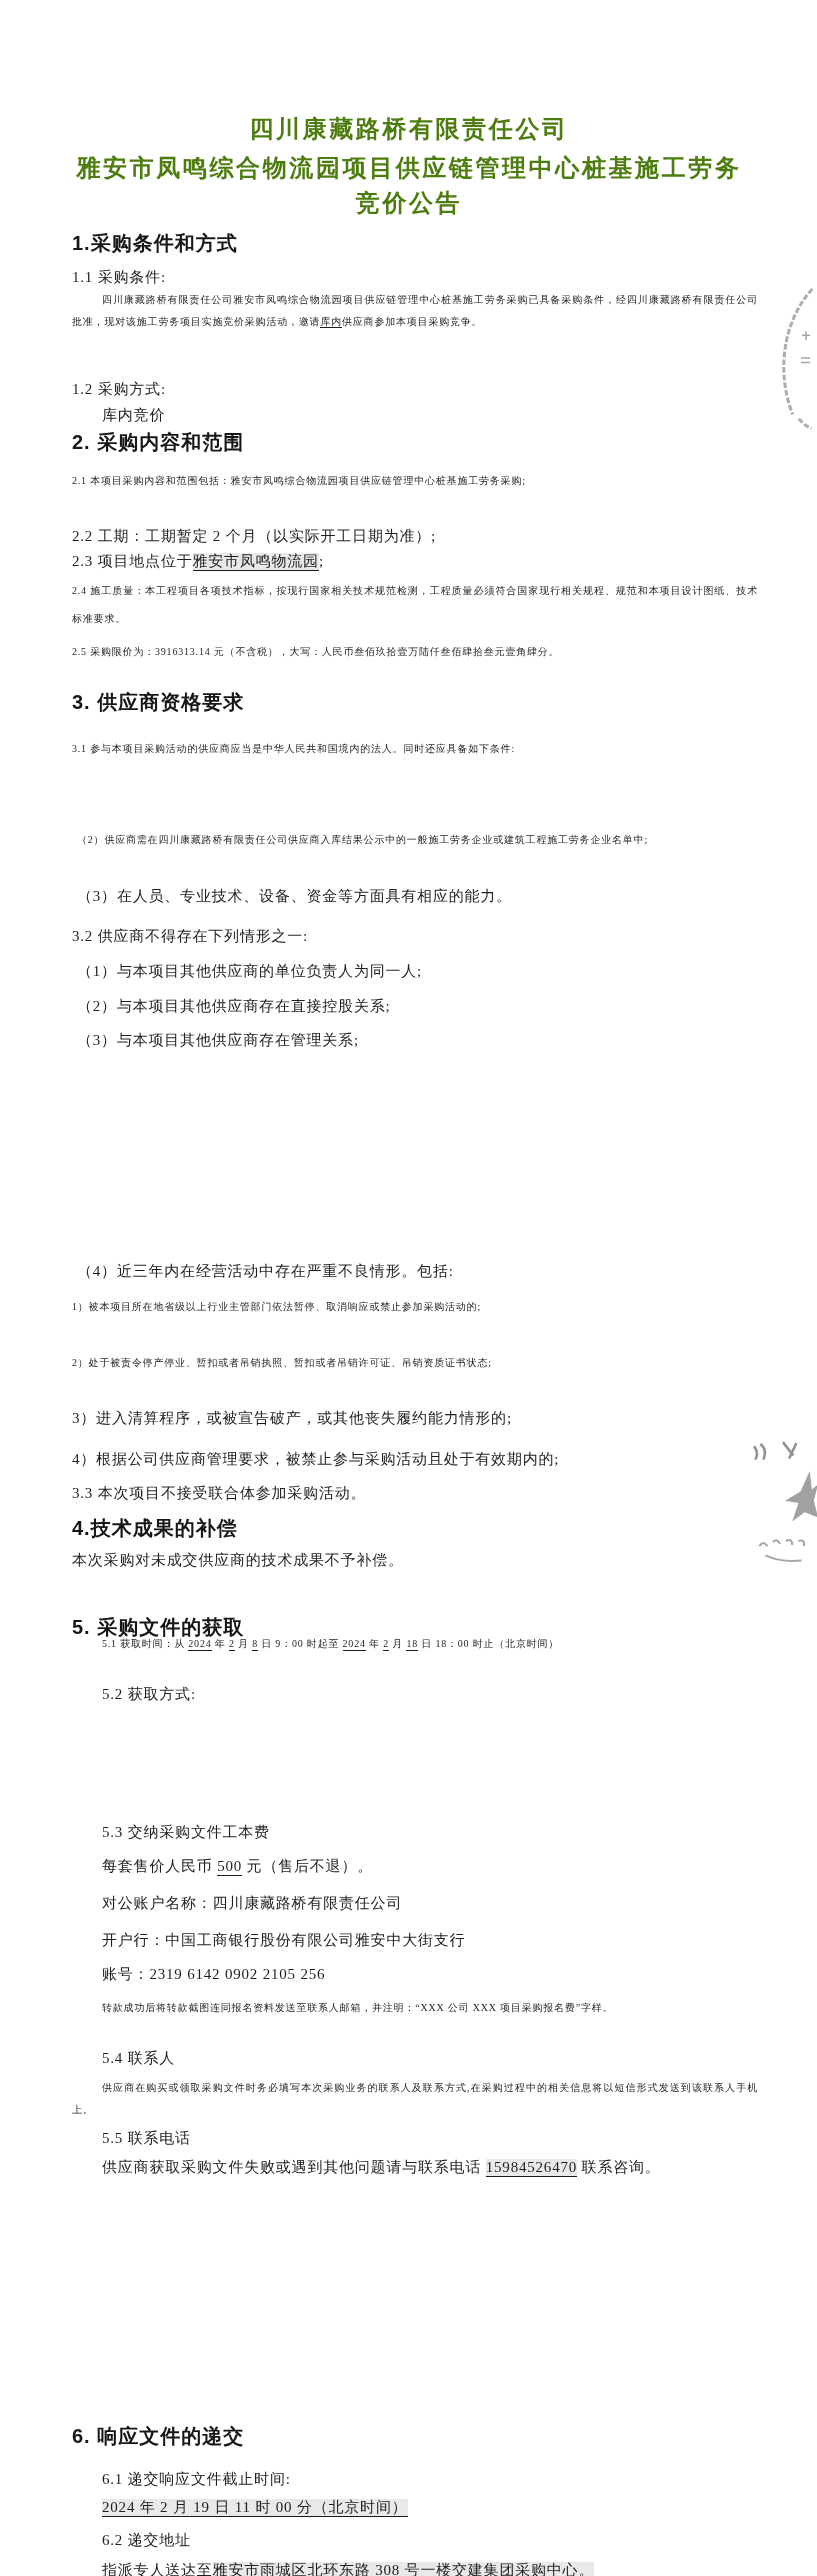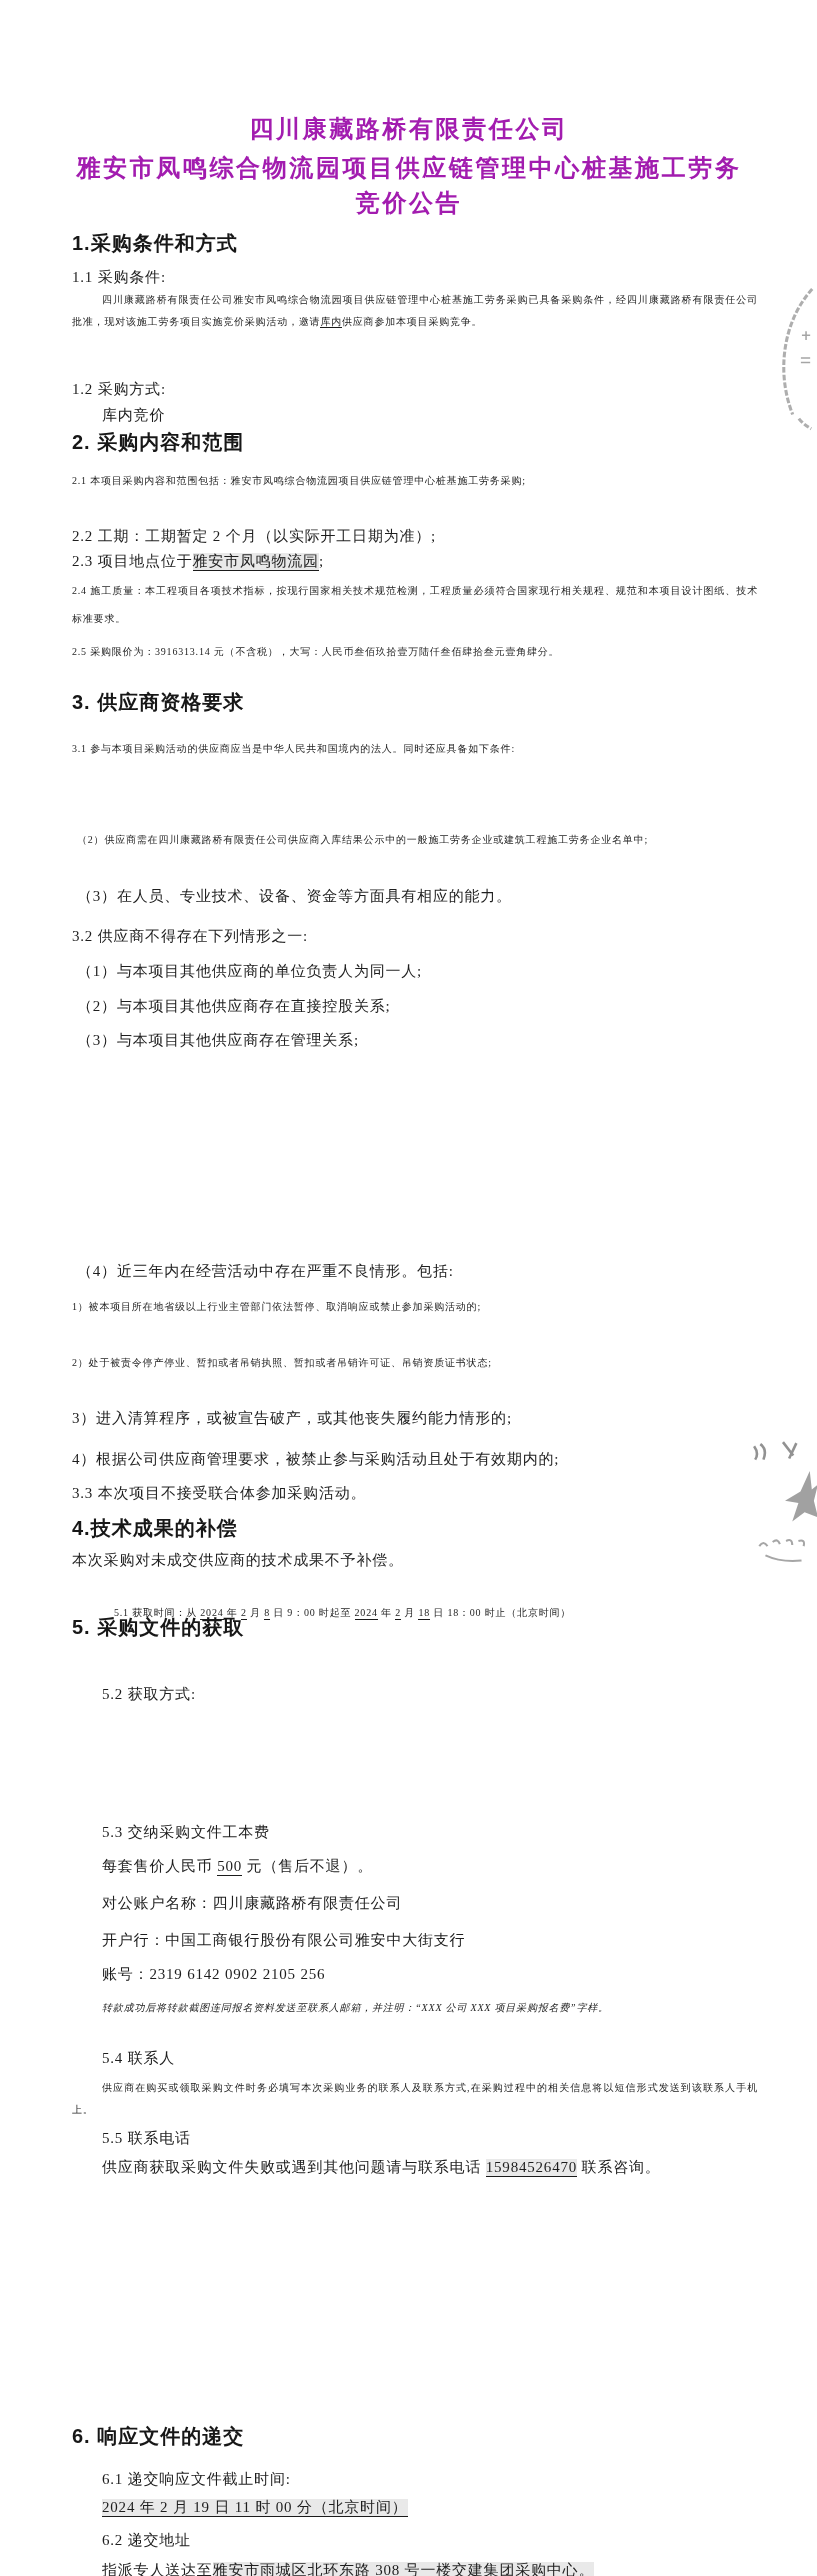--- a/index.html
+++ b/index.html
@@ -1,20 +1,20 @@
 <!DOCTYPE html>
 <html style="font-size:8.2px"><head>
 <meta charset="utf-8">
 <style>
   html,body{margin:0;padding:0;background:#ffffff;}
   .page{position:relative;width:818px;height:3468px;background:#ffffff;overflow:hidden;
         font-family:"Liberation Serif", serif;color:#1e1e1e;}
   .abs{position:absolute;}
   .title{font-family:"Liberation Sans", sans-serif;font-weight:700;font-size:24px;
-         letter-spacing:2.6px;width:818px;text-align:center;color:#a21caf;}
+         letter-spacing:2.6px;width:818px;text-align:center;color:#4d7c0f;}
   .h{font-family:"Liberation Sans", sans-serif;font-weight:700;font-size:20px;
      letter-spacing:1px;color:#171717;white-space:nowrap;}
   .t{font-size:15px;letter-spacing:0.8px;line-height:21.6px;white-space:nowrap;}
   .para{font-size:10px;letter-spacing:0.8px;line-height:21.6px;width:686px;
         text-align:justify;text-justify:inter-character;white-space:normal;}
   .ind2{text-indent:30px;}
   .lh62{line-height:32px;}
   .u{border-bottom:1.5px solid #1b1b1b;padding-bottom:0.5px;}
   .hl{background:#e9e9e9;}
   .artifact{opacity:.8;}
@@ -54,28 +54,28 @@
   <div class="abs para" style="top:1296px;left:72px;">1）被本项目所在地省级以上行业主管部门依法暂停、取消响应或禁止参加采购活动的;</div>
   <div class="abs para" style="top:1352px;left:72px;">2）处于被责令停产停业、暂扣或者吊销执照、暂扣或者吊销许可证、吊销资质证书状态;</div>
   <div class="abs t" style="top:1408px;left:72px;">3）进入清算程序，或被宣告破产，或其他丧失履约能力情形的;</div>
   <div class="abs t" style="top:1449px;left:72px;">4）根据公司供应商管理要求，被禁止参与采购活动且处于有效期内的;</div>
   <div class="abs t" style="top:1483px;left:72px;">3.3 本次项目不接受联合体参加采购活动。</div>
 
   <div class="abs h" style="top:1515px;left:72px;">4.技术成果的补偿</div>
   <div class="abs t" style="top:1550px;left:72px;">本次采购对未成交供应商的技术成果不予补偿。</div>
 
   <div class="abs h" style="top:1586px;left:72px;margin-top:28px;">5. 采购文件的获取</div>
-  <div class="abs para ind2" style="top:1597px;left:72px;line-height:32px;margin-left:12px;"><span>5.1 获取时间：从 </span><span class="u">2024</span><span> 年 </span><span class="u">2</span><span> 月 </span><span class="u">8</span><span> 日 9：00 时起至 </span><span class="u">2024</span><span> 年 </span><span class="u">2</span><span> 月 </span><span class="u">18</span><span> 日 18：00 时止（北京时间）</span></div>
+  <div class="abs para ind2" style="top:1632px;left:72px;line-height:24px;"><span>5.1 获取时间：从 </span><span class="u">2024</span><span> 年 </span><span class="u">2</span><span> 月 </span><span class="u">8</span><span> 日 9：00 时起至 </span><span class="u">2024</span><span> 年 </span><span class="u">2</span><span> 月 </span><span class="u">18</span><span> 日 18：00 时止（北京时间）</span></div>
   <div class="abs t" style="top:1684px;left:102px;">5.2 获取方式:</div>
   <div class="abs t" style="top:1822px;left:102px;">5.3 交纳采购文件工本费</div>
   <div class="abs t" style="top:1856px;left:102px;"><span>每套售价人民币 </span><span class="u">500</span><span> 元（售后不退）。</span></div>
   <div class="abs t" style="top:1893px;left:102px;">对公账户名称：四川康藏路桥有限责任公司</div>
   <div class="abs t" style="top:1930px;left:102px;">开户行：中国工商银行股份有限公司雅安中大街支行</div>
   <div class="abs t" style="top:1964px;left:102px;">账号：2319 6142 0902 2105 256</div>
-  <div class="abs para ind2" style="top:1997px;left:72px;font-style:italic;">转款成功后将转款截图连同报名资料发送至联系人邮箱，并注明：“XXX 公司 XXX 项目采购报名费”字样。</div>
+  <div class="abs para ind2" style="top:1997px;left:72px;">转款成功后将转款截图连同报名资料发送至联系人邮箱，并注明：“XXX 公司 XXX 项目采购报名费”字样。</div>
   <div class="abs t" style="top:2048px;left:102px;">5.4 联系人</div>
   <div class="abs para ind2" style="top:2077px;left:72px;">供应商在购买或领取采购文件时务必填写本次采购业务的联系人及联系方式,在采购过程中的相关信息将以短信形式发送到该联系人手机上。</div>
   <div class="abs t" style="top:2128px;left:102px;">5.5 联系电话</div>
   <div class="abs t" style="top:2157px;left:102px;"><span>供应商获取采购文件失败或遇到其他问题请与联系电话 </span><span class="u hl">15984526470</span><span> 联系咨询。</span></div>
 
   <div class="abs h" style="top:2423px;left:72px;">6. 响应文件的递交</div>
   <div class="abs t" style="top:2469px;left:102px;">6.1 递交响应文件截止时间:</div>
   <div class="abs t" style="top:2497px;left:102px;"><span class="u hl">2024 年 2 月 19 日 11 时 00 分（北京时间）</span></div>
   <div class="abs t" style="top:2530px;left:102px;">6.2 递交地址</div>
   <div class="abs t" style="top:2560px;left:102px;"><span>指派专人送达至</span><span class="u hl">雅安市雨城区北环东路 308 号一楼交建集团采购中心。</span></div>

